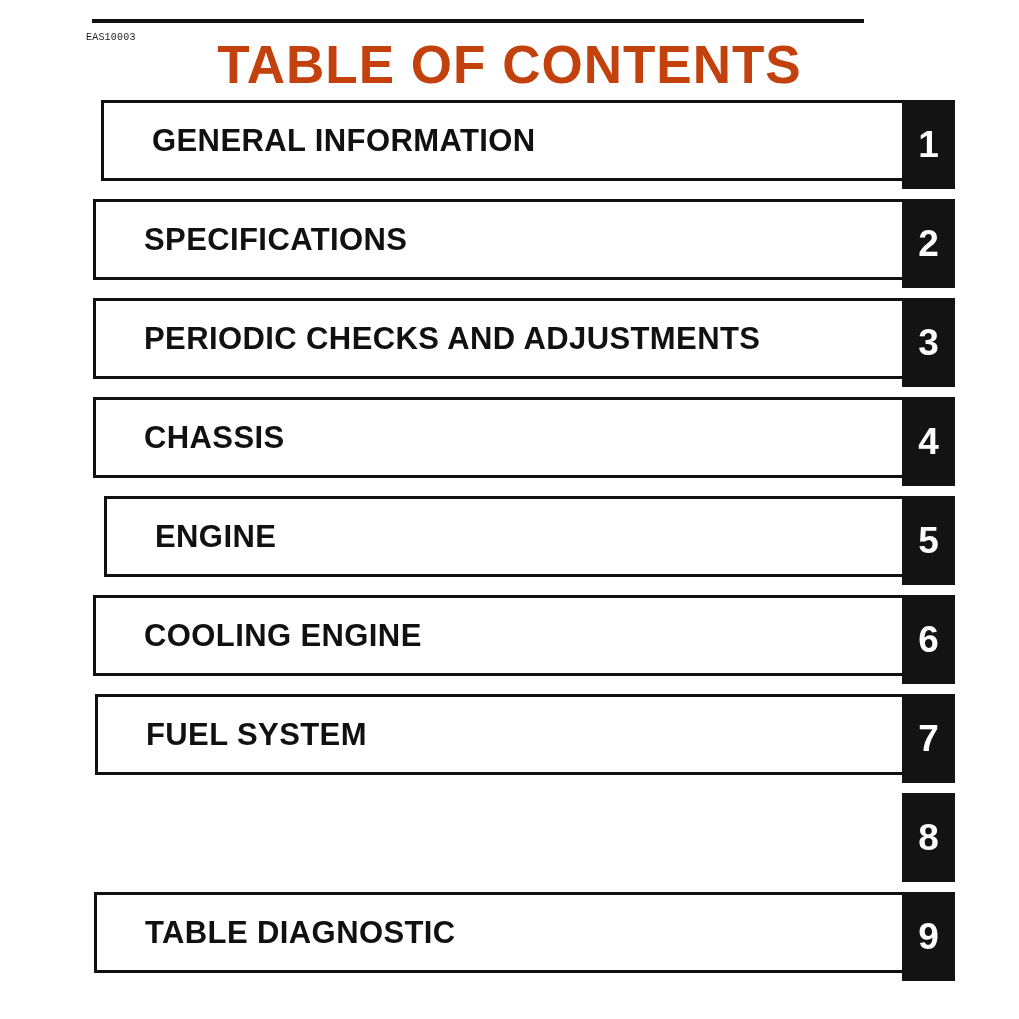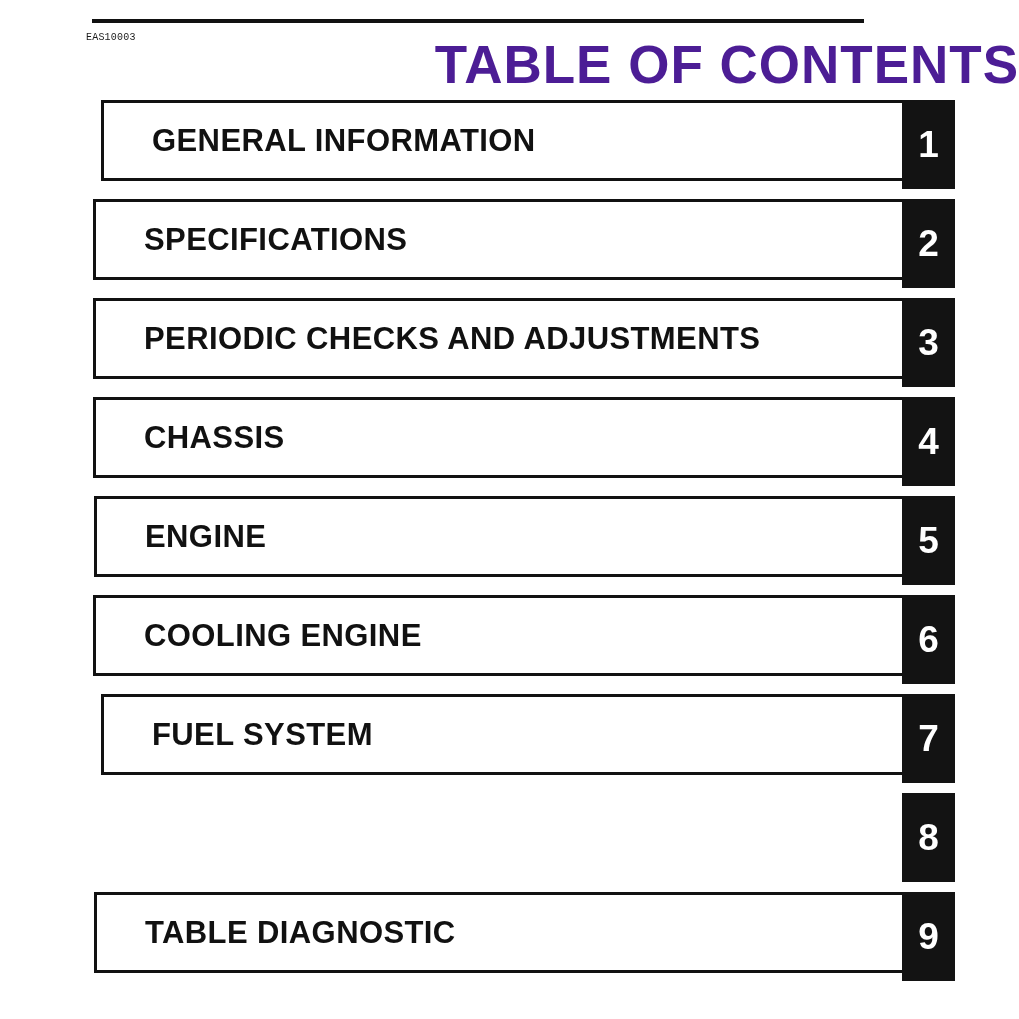--- a/index.html
+++ b/index.html
@@ -36,25 +36,25 @@
     font-size: 10px;
     letter-spacing: 0.2px;
     color: #1a1a1a;
     font-family: Liberation Mono, monospace;
   }
   .doc-title {
     position: absolute;
     left: 0;
     top: 34px;
     width: 1019px;
-    text-align: right;
+    text-align: center;
     font-size: 53px;
     font-weight: bold;
     letter-spacing: 1px;
-    color: #4c1d95;
+    color: #c2410c;
     font-family: "Liberation Sans", sans-serif;
   }
   .toc {
     position: absolute;
     left: 93px;
     top: 100px;
     width: 862px;
   }
   .toc-row {
     position: relative;
@@ -100,22 +100,22 @@
     line-height: 89px;
     text-align: center;
     color: #ffffff;
     font-size: 37px;
     font-weight: bold;
     font-family: "Liberation Sans", sans-serif;
   }
   
   .toc-row:nth-child(1) .row-box { margin-left: 8px; }
   .toc-row:nth-child(3) .row-box { margin-left: 0px; }
-  .toc-row:nth-child(5) .row-box { margin-left: 1px; text-align: right; }
-  .toc-row:nth-child(7) .row-box { margin-left: 8px; }
+  .toc-row:nth-child(5) .row-box { margin-left: 11px; text-align: right; }
+  .toc-row:nth-child(7) .row-box { margin-left: 2px; }
   .toc-row:nth-child(9) .row-box { margin-left: 1px; }
 </style>
 </head>
 <body>
 
 <div class="page">
 
   <div class="top-rule"></div>
 
   <div class="doc-code">EAS10003</div>

